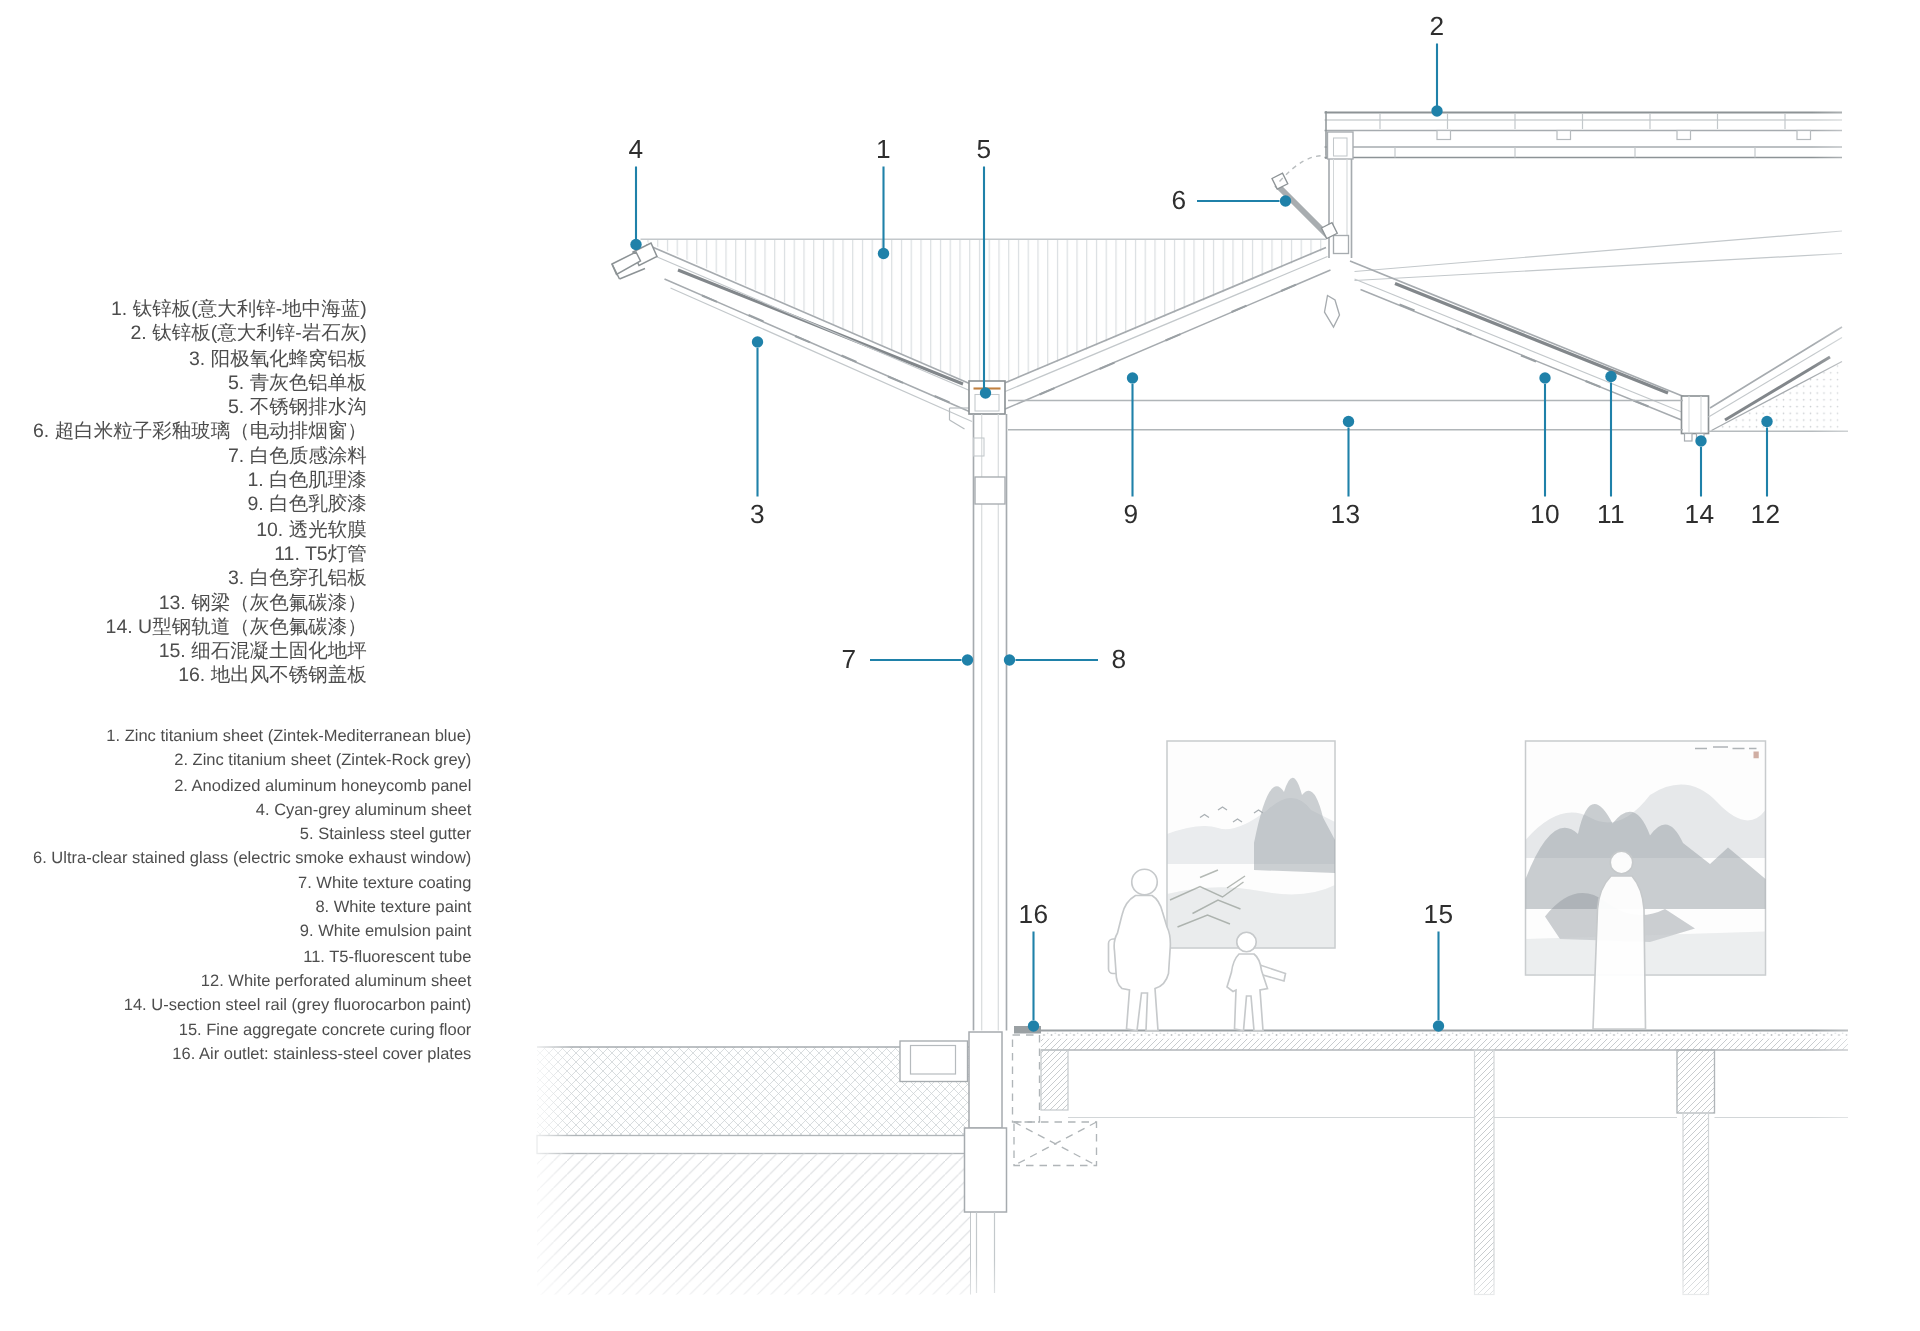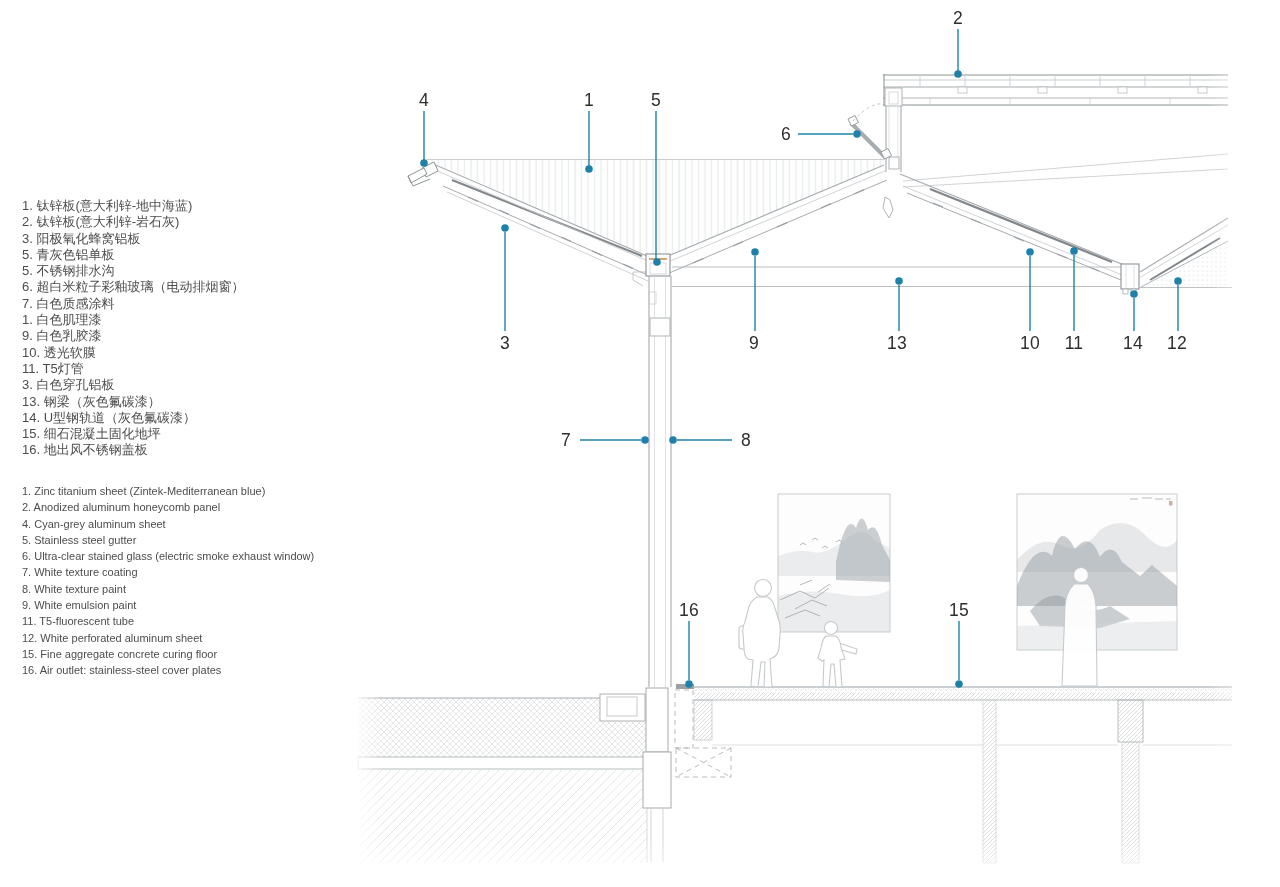--- a/index.html
+++ b/index.html
@@ -1,19 +1,19 @@
 <!DOCTYPE html>
 <html><head>
 <meta charset="utf-8">
 <style>
   html,body{margin:0;padding:0;background:#ffffff;}
   .canvas{position:relative;width:1280px;height:887px;background:#ffffff;overflow:hidden;
           font-family:"Liberation Sans","DejaVu Sans",sans-serif;}
   .drawing-svg{position:absolute;left:0;top:0;}
-  .legend{position:absolute;color:#4d4d4d;white-space:nowrap;}
+  .legend{position:absolute;color:#4d4d4d;white-space:nowrap;text-align:right;}
   .legend-zh{left:22px;top:198px;font-size:13px;line-height:16.3px;}
   .legend-en{left:22px;top:483px;font-size:11px;line-height:16.3px;}
   .callout-label{position:absolute;transform:translate(-50%,-50%);font-size:17.5px;color:#2e2e2e;
                  letter-spacing:.2px;}
 </style>
 </head>
 <body>
 
 <div class="canvas">
 
@@ -346,29 +346,31 @@
     <div>11. T5灯管</div>
     <div>3. 白色穿孔铝板</div>
     <div>13. 钢梁（灰色氟碳漆）</div>
     <div>14. U型钢轨道（灰色氟碳漆）</div>
     <div>15. 细石混凝土固化地坪</div>
     <div>16. 地出风不锈钢盖板</div>
   </div>
 
   <div class="legend legend-en">
     <div>1. Zinc titanium sheet (Zintek-Mediterranean blue)</div>
+    <div>2. Zinc titanium sheet (Zintek-Rock grey)</div>
     <div>2. Anodized aluminum honeycomb panel</div>
     <div>4. Cyan-grey aluminum sheet</div>
     <div>5. Stainless steel gutter</div>
     <div>6. Ultra-clear stained glass (electric smoke exhaust window)</div>
     <div>7. White texture coating</div>
     <div>8. White texture paint</div>
     <div>9. White emulsion paint</div>
     <div>11. T5-fluorescent tube</div>
     <div>12. White perforated aluminum sheet</div>
+    <div>14. U-section steel rail (grey fluorocarbon paint)</div>
     <div>15. Fine aggregate concrete curing floor</div>
     <div>16. Air outlet: stainless-steel cover plates</div>
   </div>
 
   <div class="callout-label" style="left:424px;top:100px">4</div>
   <div class="callout-label" style="left:589px;top:100px">1</div>
   <div class="callout-label" style="left:656px;top:100px">5</div>
   <div class="callout-label" style="left:958px;top:18px">2</div>
   <div class="callout-label" style="left:786px;top:134px">6</div>
   <div class="callout-label" style="left:505px;top:343px">3</div>

